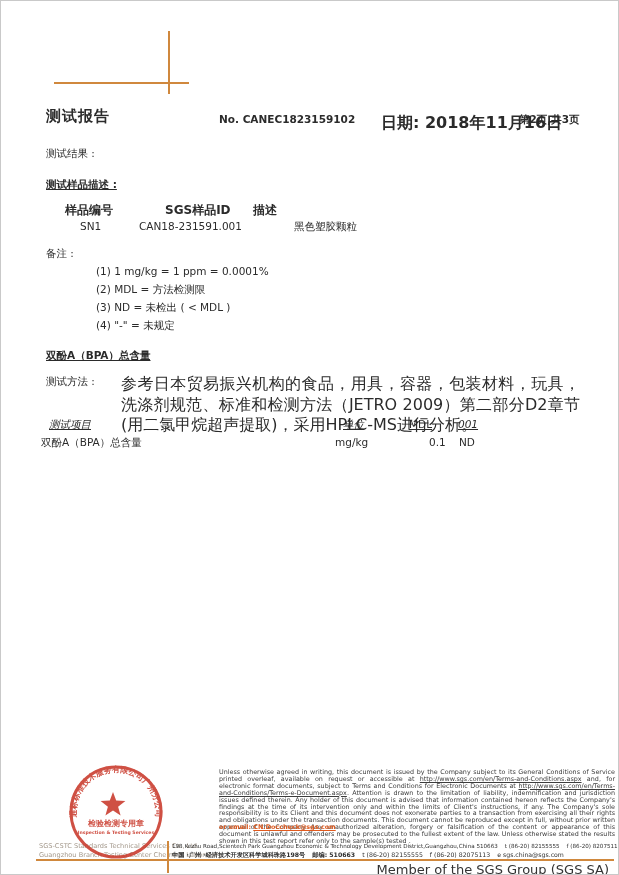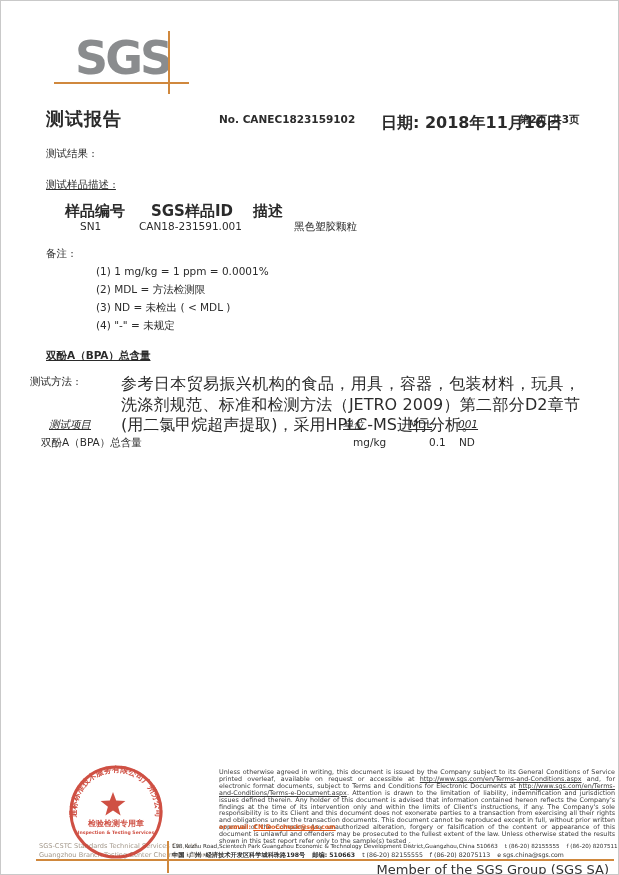--- a/index.html
+++ b/index.html
@@ -15,48 +15,48 @@
   
   .logo-text {
     left:74px; top:34px; font-size:46px; font-weight:bold; color:#8a8c8e;
     letter-spacing:-3px; transform:scaleY(1.02); line-height:1;
     font-family:"DejaVu Sans","Liberation Sans",sans-serif;
   }
   .logo-hline { left:53px; top:81px; width:135px; height:2px; background:#d0883d; }
   .logo-vline { left:167px; top:30px; width:2px; height:63px; background:#d0883d; }
 
   
-  .doc-title { left:45px; top:106px; font-size:18px; font-weight:bold; letter-spacing:1px; }
+  .doc-title { left:45px; top:106px; font-size:15px; font-weight:bold; letter-spacing:1px; }
   .report-no { left:218px; top:112px; font-size:10.5px; font-weight:bold; }
   .report-date { left:380px; top:112px; font-size:16px; font-weight:bold; }
   .report-page { left:518px; top:112px; font-size:10.5px; font-weight:bold; }
 
   
   .lbl { font-size:10.5px; }
   .results-label { left:45px; top:146px; }
-  .sample-heading { left:45px; top:177px; font-weight:normal; text-decoration:underline;text-align:right; }
+  .sample-heading { left:45px; top:177px; font-weight:bold; text-decoration:underline;text-align:right; }
 
-  .stable-h { top:201px; font-size:15px; font-weight:bold; }
+  .stable-h { top:201px; font-size:12px; font-weight:bold; }
   .stable-r { top:219px; font-size:10.5px; }
-  .sc1h { left:64px; } .sc2h { left:150px; } .sc3h { left:252px;text-align:center; }
+  .sc1h { left:64px; } .sc2h { left:164px; } .sc3h { left:252px;text-align:center; }
   .sc1r { left:79px; } .sc2r { left:138px; } .sc3r { left:264px;margin-left:29px; }
 
   .notes-label { left:45px; top:246px; }
   .note-item { left:95px; font-size:10.5px; }
   .n0 { top:264px; } .n1 { top:282px; } .n2 { top:300px; } .n3 { top:318px; }
 
   .bpa-heading { left:45px; top:348px; font-size:10.5px; font-weight:bold; text-decoration:underline; }
-  .method-label { left:29px; top:374px; }
+  .method-label { left:45px; top:374px; }
   .method-text { left:120px; top:373px; width:459px; font-size:16px; line-height:20.5px; text-align:justify; }
 
   .rtable-h { top:417px; font-size:10.5px; text-decoration:underline;text-align:center; }
   .rtable-r { top:435px; font-size:10.5px; }
   .it { font-style:italic; }
   .rc1h { left:48px; } .rc2h { left:342px; } .rc3h { left:408px; } .rc4h { left:457px; }
-  .rc1r { left:40px; } .rc2r { left:352px; } .rc3r { left:412px;margin-left:16px; } .rc4r { left:458px; }
+  .rc1r { left:40px; } .rc2r { left:334px; } .rc3r { left:412px;margin-left:16px; } .rc4r { left:458px; }
 
   
   .legal {
     left:218px; top:768px; width:396px; font-size:6.4px; line-height:6.9px;
     text-align:justify; color:#3c3c3c;
   }
   .legal .url { text-decoration:underline; }
   .attention {
     left:218px; top:823px; width:398px; font-size:6.4px; line-height:7.2px;
     font-weight:bold; color:#e05a1e;
@@ -75,21 +75,20 @@
   .addr-en { top:842px; font-size:5.6px; }
   .addr-cn { top:850px; font-size:6.2px; }
   .addr-cn .cnb { font-weight:bold; }
   .member { top:861px; right:9px; font-size:13px; color:#333; }
 </style>
 </head>
 <body>
 
 <div class="page">
 
-  <div class="abs logo-text">SGS</div>
   <div class="abs logo-hline"></div>
   <div class="abs logo-vline"></div>
 
   <div class="abs doc-title">测试报告</div>
   <div class="abs report-no">No. CANEC1823159102</div>
   <div class="abs report-date">日期: 2018年11月16日</div>
   <div class="abs report-page">第2页,共3页</div>
 
   <div class="abs lbl results-label">测试结果 :</div>
 

